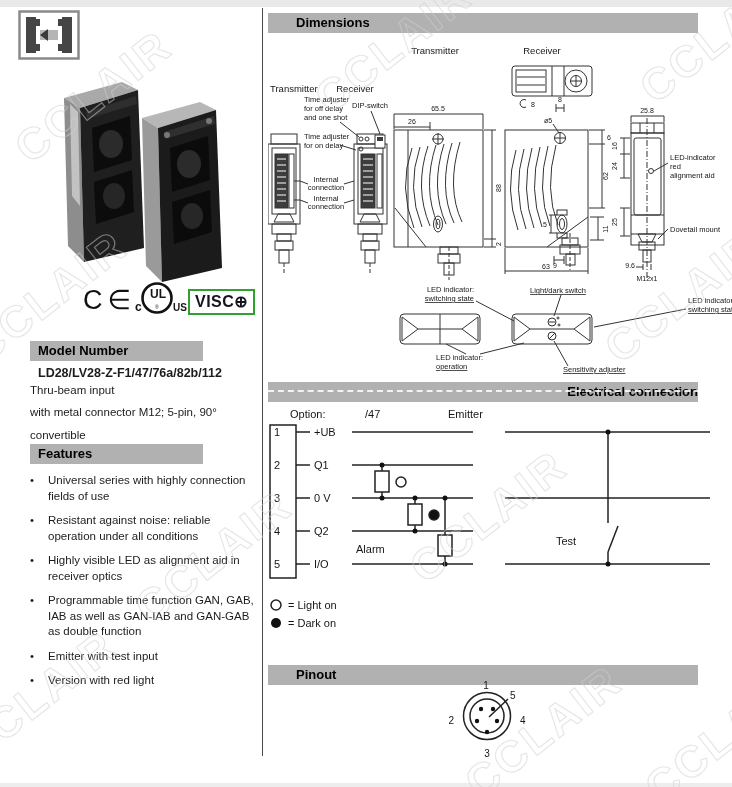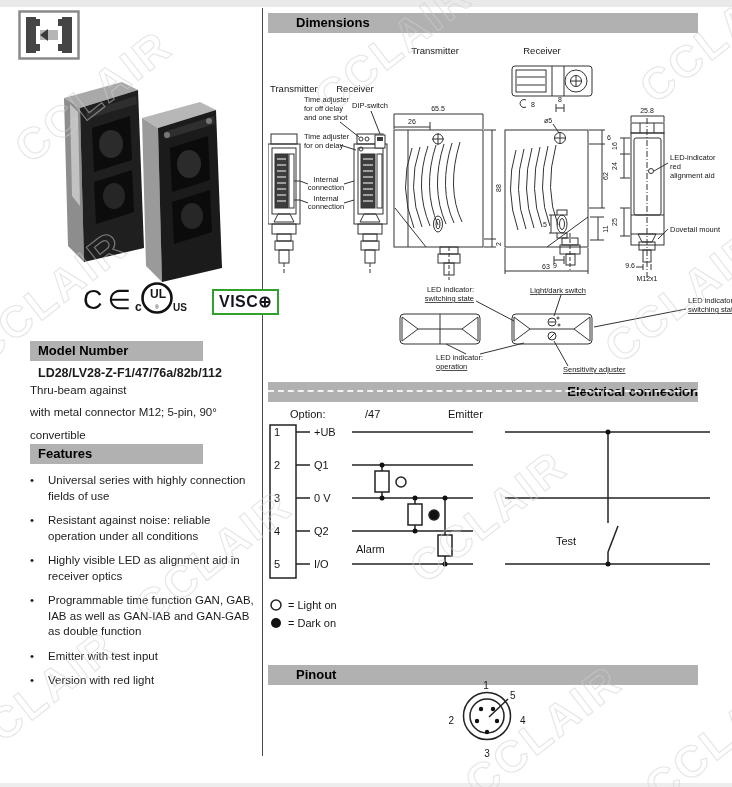--- a/index.html
+++ b/index.html
@@ -21,21 +21,21 @@
   .model-number{left:38px;top:366px;width:226px;font-size:12.5px;font-weight:bold;}
   .model-type{left:30px;top:384px;width:226px;font-size:11.5px;}
   .model-desc{left:30px;top:401px;width:228px;font-size:11.5px;line-height:23px;}
   .features{left:30px;top:473px;width:226px;}
   .feature-item{display:flex;margin-bottom:9px;font-size:11.5px;line-height:15.5px;}
   .feature-item .bullet{width:18px;flex:0 0 18px;}
   .cert-ce{left:83px;top:284px;font-size:27px;letter-spacing:5px;color:#111;}
   .visco{
     left:188px;top:289px;height:26px;box-sizing:border-box;
     border:2px solid #2ea12e;background:#fff;padding:1px 5px 0 5px;
-    font-size:16px;font-weight:bold;color:#15151f;letter-spacing:0.5px;margin-left:24px;
+    font-size:16px;font-weight:bold;color:#15151f;letter-spacing:0.5px;
   }
   .dashline{left:268px;top:390px;width:462px;border-top:2px dashed #ffffff;opacity:.85;}
   svg text{stroke:none;fill:#161616;}
   .ln{stroke:#333;stroke-width:1;fill:none;}
   .lnb{stroke:#222;stroke-width:1.5;fill:none;}
   .dimtxt{font-size:7px;}
   .anntxt{font-size:7.5px;}
   .lbltxt{font-size:9.5px;}
   .etxt{font-size:11px;}
   .dot{fill:#111;stroke:none;}
@@ -95,21 +95,21 @@
   <text x="24" y="18" font-size="12" font-weight="bold">UL</text>
   <text x="29" y="29" font-size="5">®</text>
   <text x="47" y="31" font-size="10" font-weight="bold">US</text>
 </svg>
 <div class="abs visco">
   <span>VISC</span><span>⊕</span>
 </div>
 
 <div class="abs sec-header hdr-left" style="top:341px;">Model Number</div>
 <div class="abs model-number">LD28/LV28-Z-F1/47/76a/82b/112</div>
-<div class="abs model-type">Thru-beam against</div>
+<div class="abs model-type">Thru-beam input</div>
 <div class="abs model-desc">with metal connector M12; 5-pin, 90° convertible</div>
 
 <div class="abs sec-header hdr-left" style="top:444px;">Features</div>
 <div class="abs features">
   <div class="feature-item">
     <span class="bullet">•</span>
     <span>Universal series with highly connection fields of use</span>
   </div>
   <div class="feature-item">
     <span class="bullet">•</span>

